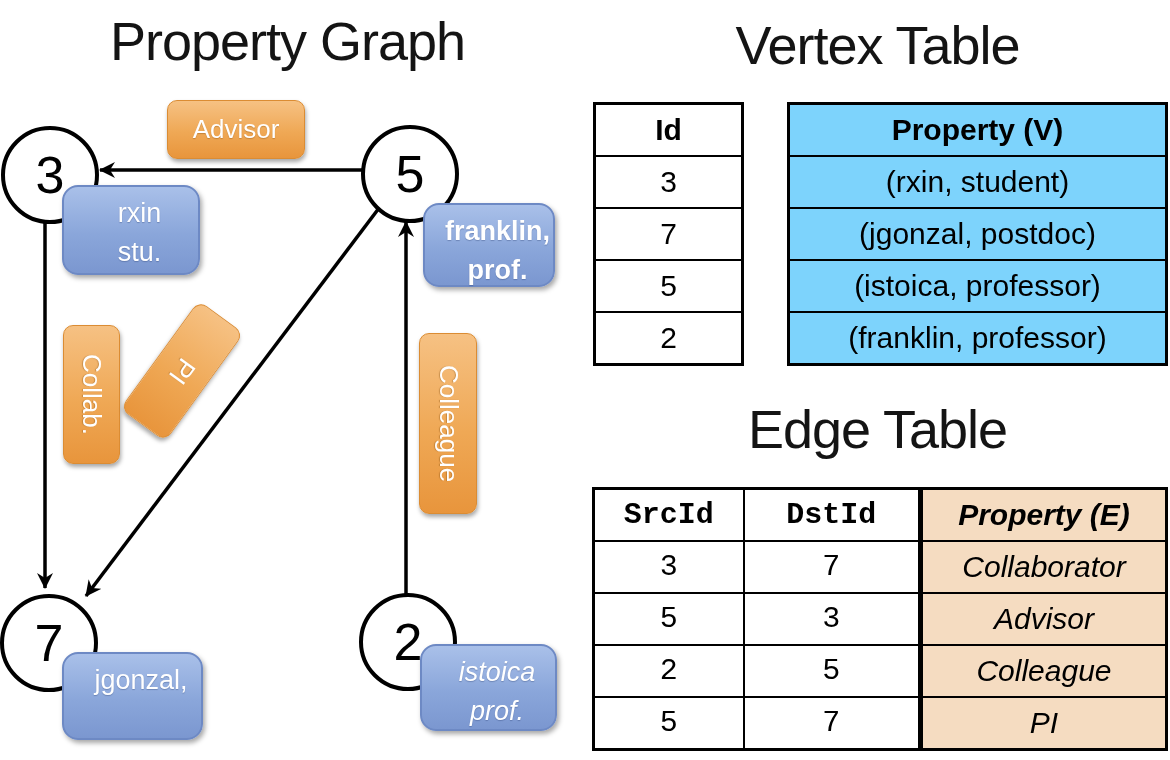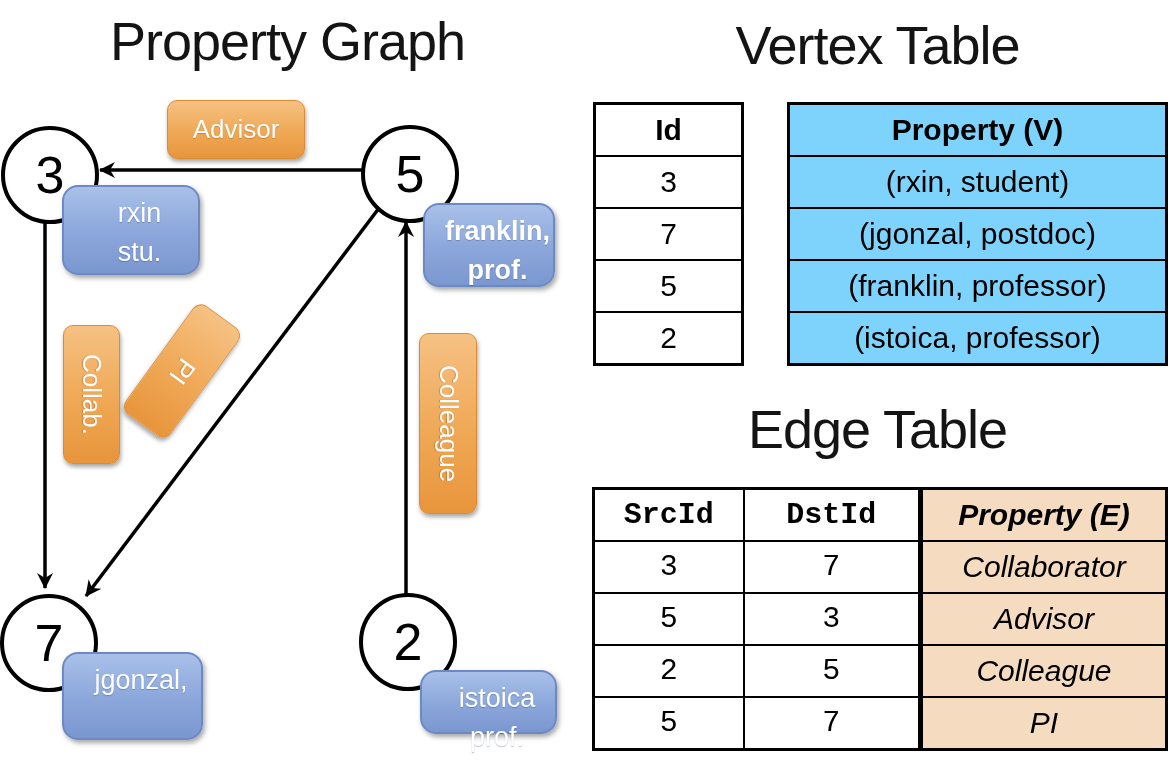--- a/index.html
+++ b/index.html
@@ -83,21 +83,21 @@
     line-height: 39px;
     padding: 7px 0 0 17px;
     box-sizing: border-box;
     z-index: 4;
     text-shadow: 0 1px 1px rgba(30,50,100,0.3);
     text-align: center;
   }
   #vprop-rxin     { left: 62px;  top: 185px; width: 138px; height: 90px; }
   #vprop-franklin { left: 423px; top: 203px; width: 132px; height: 84px; font-weight: bold; }
   #vprop-jgonzal  { left: 62px;  top: 652px; width: 141px; height: 88px; }
-  #vprop-istoica  { left: 420px; top: 670px; width: 137px; height: 64px; }
+  #vprop-istoica  { left: 420px; top: 644px; width: 137px; height: 87px; font-style: italic; }
 
   
   table.tbl {
     position: absolute;
     border-collapse: collapse;
     table-layout: fixed;
     background: #fff;
   }
   table.tbl td {
     border: 2px solid #000;
@@ -208,24 +208,24 @@
         <tr class="hdr">
           <td>Property (V)</td>
         </tr>
     <tr>
           <td>(rxin, student)</td>
         </tr>
     <tr>
           <td>(jgonzal, postdoc)</td>
         </tr>
     <tr>
+          <td>(istoica, professor)</td>
+        </tr>
+    <tr>
           <td>(franklin, professor)</td>
-        </tr>
-    <tr>
-          <td>(istoica, professor)</td>
         </tr>
   </tbody>
     </table>
 
   <table class="tbl" id="etable-ids">
     <colgroup>
         <col style="width:150px">
         <col style="width:176px">
       </colgroup>
     <tbody>

